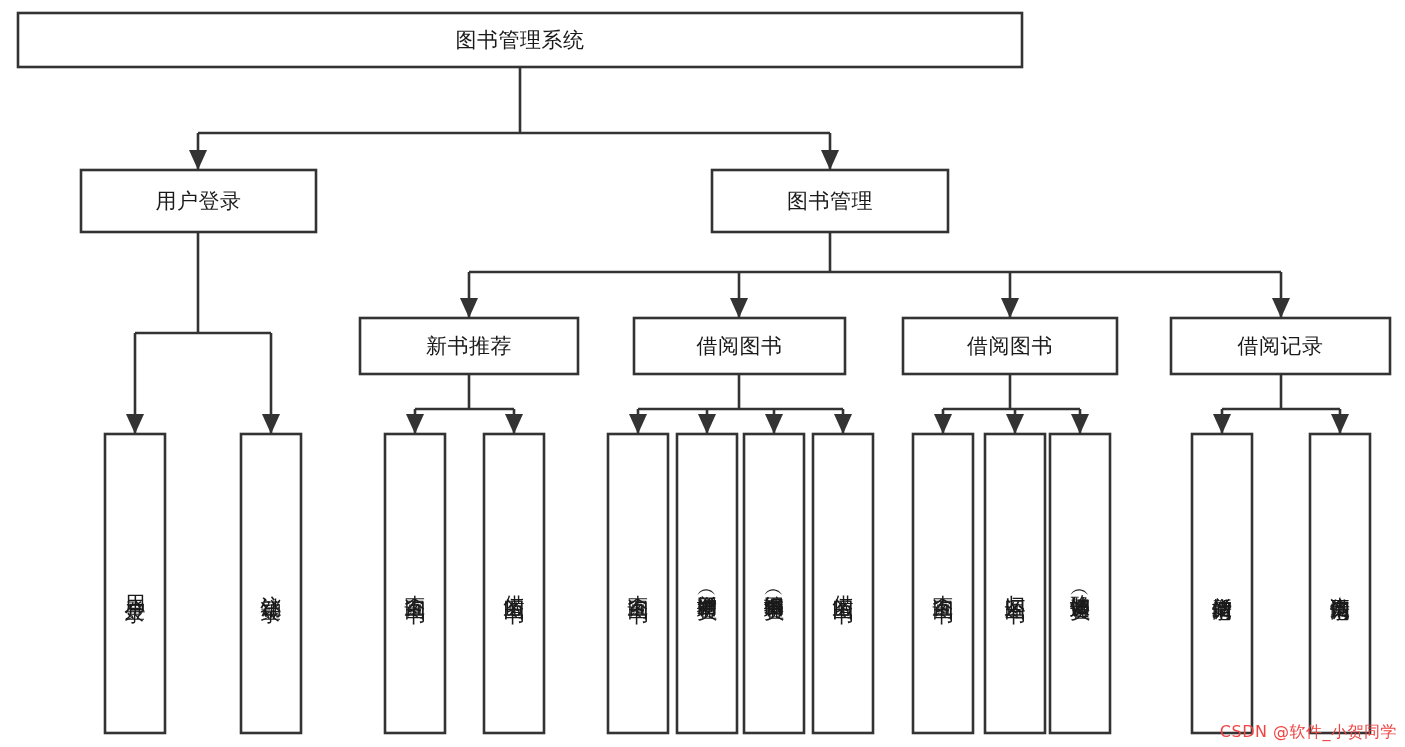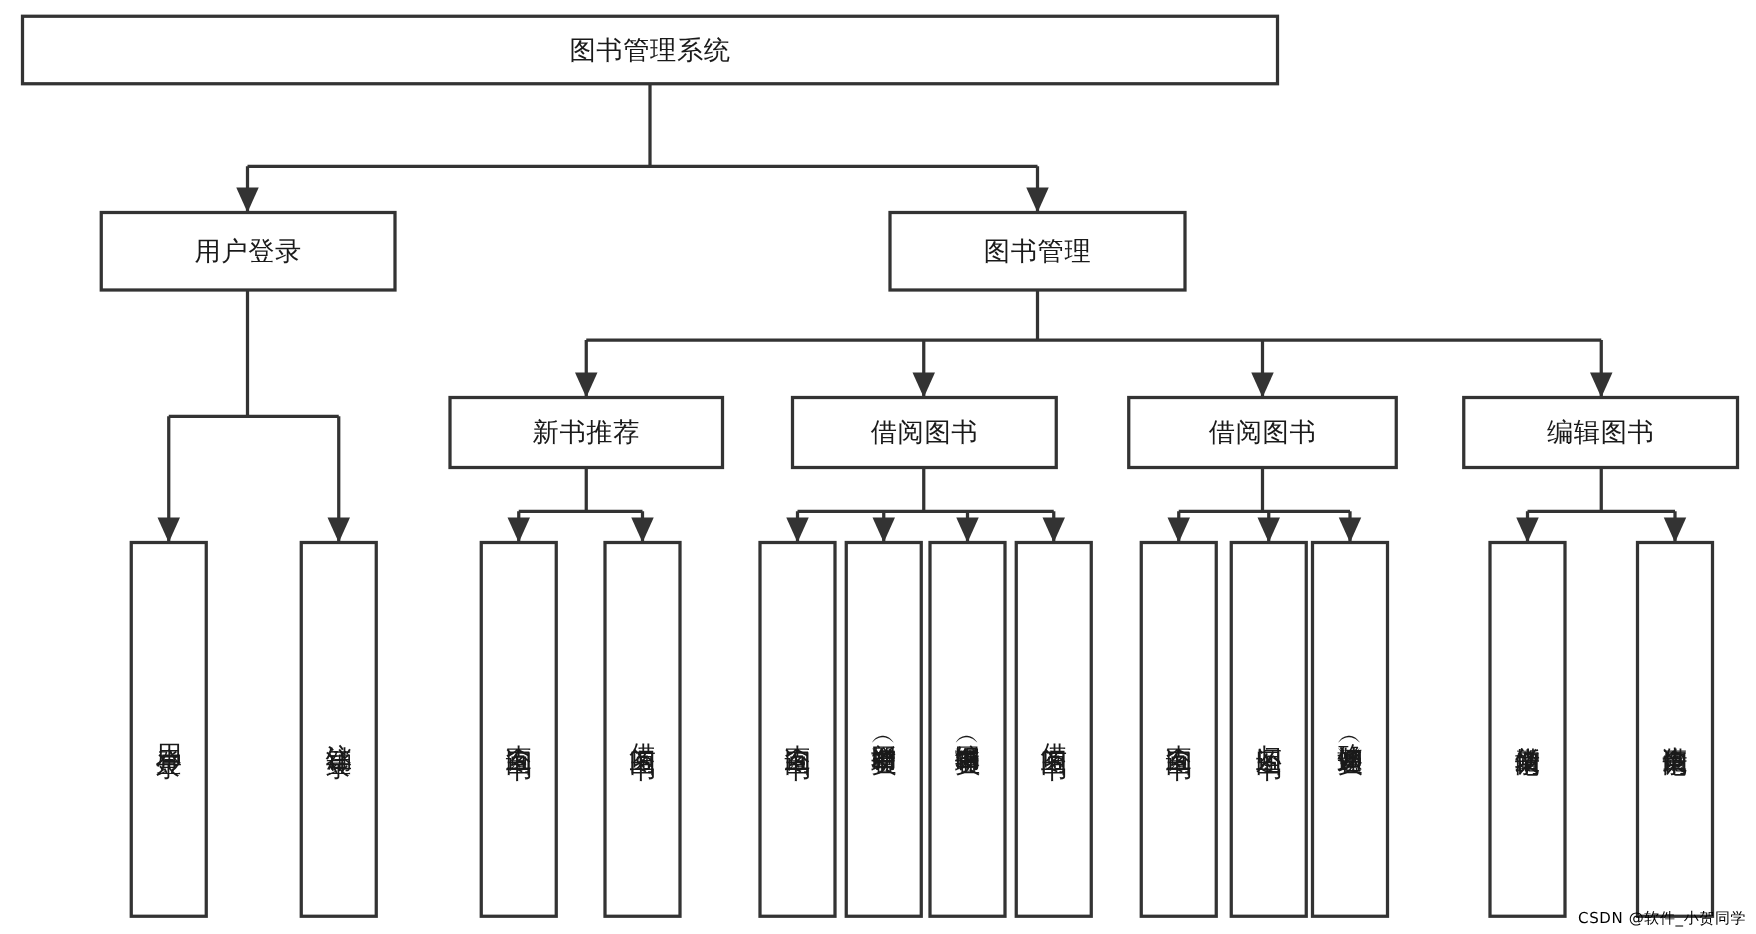--- a/index.html
+++ b/index.html
@@ -67,22 +67,22 @@
     padding-bottom: 4px;
   }
   .node-label.vertical.tall {
     font-size: 20px;
     letter-spacing: 1px;
   }
   #watermark {
     position: absolute;
     right: 8px;
     bottom: 4px;
-    font-size: 12px;
-    color: #000000;
+    font-size: 16px;
+    color: #ef4444;
     letter-spacing: 0.5px;
     white-space: nowrap;
     font-family: "DejaVu Sans", "Liberation Sans", sans-serif;
   }
 </style>
 </head>
 <body>
 
 <div id="diagram-root">
 
@@ -165,21 +165,21 @@
       </g>
   </svg>
 
   <div id="label-layer">
       <div class="node-label horizontal" style="left: 18px; top: 13px; width: 1004px; height: 54px; color: rgb(26, 26, 26);">图书管理系统</div>
       <div class="node-label horizontal" style="left: 81px; top: 170px; width: 235px; height: 62px; color: rgb(26, 26, 26);">用户登录</div>
       <div class="node-label horizontal" style="left: 712px; top: 170px; width: 236px; height: 62px; color: rgb(26, 26, 26); border-radius: 11px;">图书管理</div>
       <div class="node-label horizontal" style="left: 360px; top: 318px; width: 218px; height: 56px; color: rgb(26, 26, 26);">新书推荐</div>
       <div class="node-label horizontal" style="left: 634px; top: 318px; width: 211px; height: 56px; color: rgb(26, 26, 26);">借阅图书</div>
       <div class="node-label horizontal" style="left: 903px; top: 318px; width: 214px; height: 56px; color: rgb(26, 26, 26);">借阅图书</div>
-      <div class="node-label horizontal" style="left: 1171px; top: 318px; width: 219px; height: 56px; color: rgb(26, 26, 26);">编辑图书</div>
+      <div class="node-label horizontal" style="left: 1171px; top: 318px; width: 219px; height: 56px; color: rgb(26, 26, 26);">借阅记录</div>
       <div class="node-label vertical" style="left: 105px; top: 434px; width: 60px; height: 299px; color: rgb(26, 26, 26);">用户登录</div>
       <div class="node-label vertical" style="left: 241px; top: 434px; width: 60px; height: 299px; color: rgb(26, 26, 26);">注销登录</div>
       <div class="node-label vertical" style="left: 385px; top: 434px; width: 60px; height: 299px; color: rgb(26, 26, 26);">查询图书</div>
       <div class="node-label vertical" style="left: 484px; top: 434px; width: 60px; height: 299px; color: rgb(26, 26, 26);">借阅图书</div>
       <div class="node-label vertical" style="left: 608px; top: 434px; width: 60px; height: 299px; color: rgb(26, 26, 26);">查询图书</div>
       <div class="node-label vertical tall" style="left: 677px; top: 434px; width: 60px; height: 299px; color: rgb(26, 26, 26);">新增图书（管理员）</div>
       <div class="node-label vertical tall" style="left: 744px; top: 434px; width: 60px; height: 299px; color: rgb(26, 26, 26);">编辑图书（管理员）</div>
       <div class="node-label vertical" style="left: 813px; top: 434px; width: 60px; height: 299px; color: rgb(26, 26, 26);">借阅图书</div>
       <div class="node-label vertical" style="left: 913px; top: 434px; width: 60px; height: 299px; color: rgb(26, 26, 26);">查询图书</div>
       <div class="node-label vertical" style="left: 985px; top: 434px; width: 60px; height: 299px; color: rgb(26, 26, 26);">归还图书</div>

